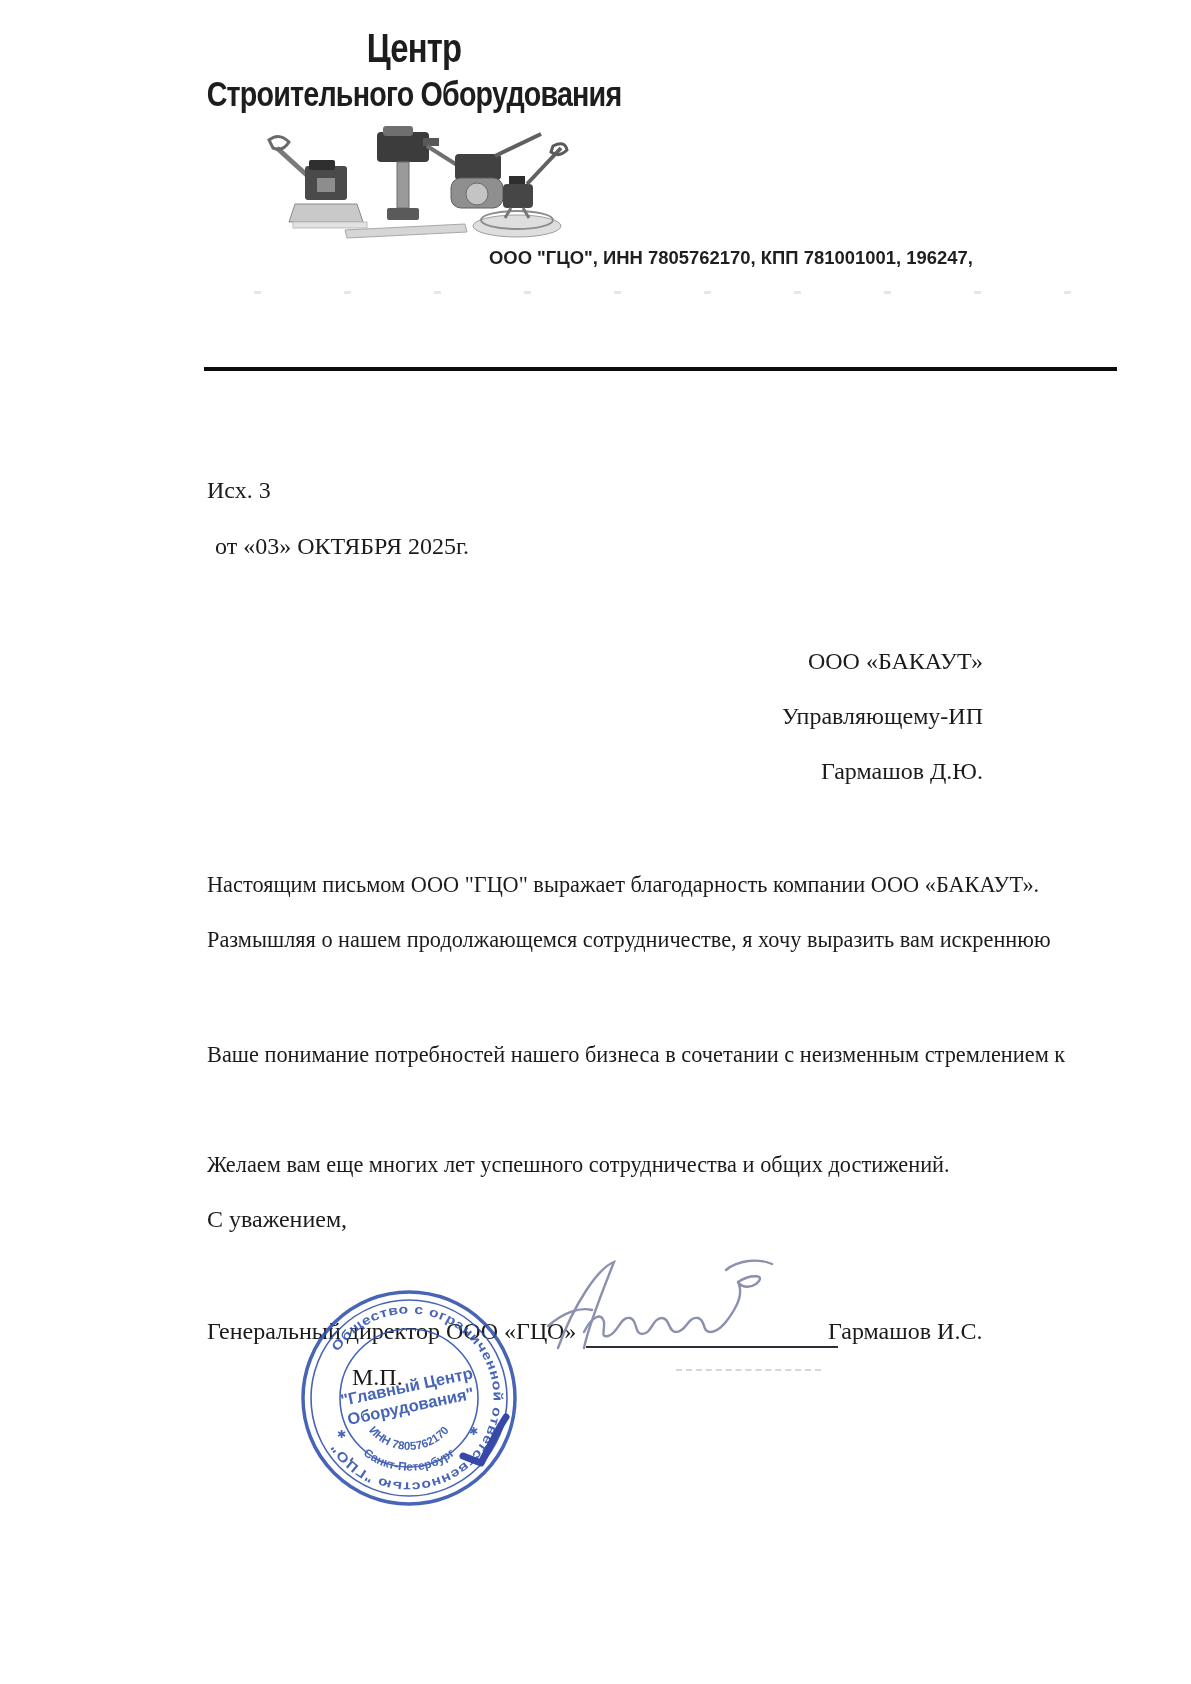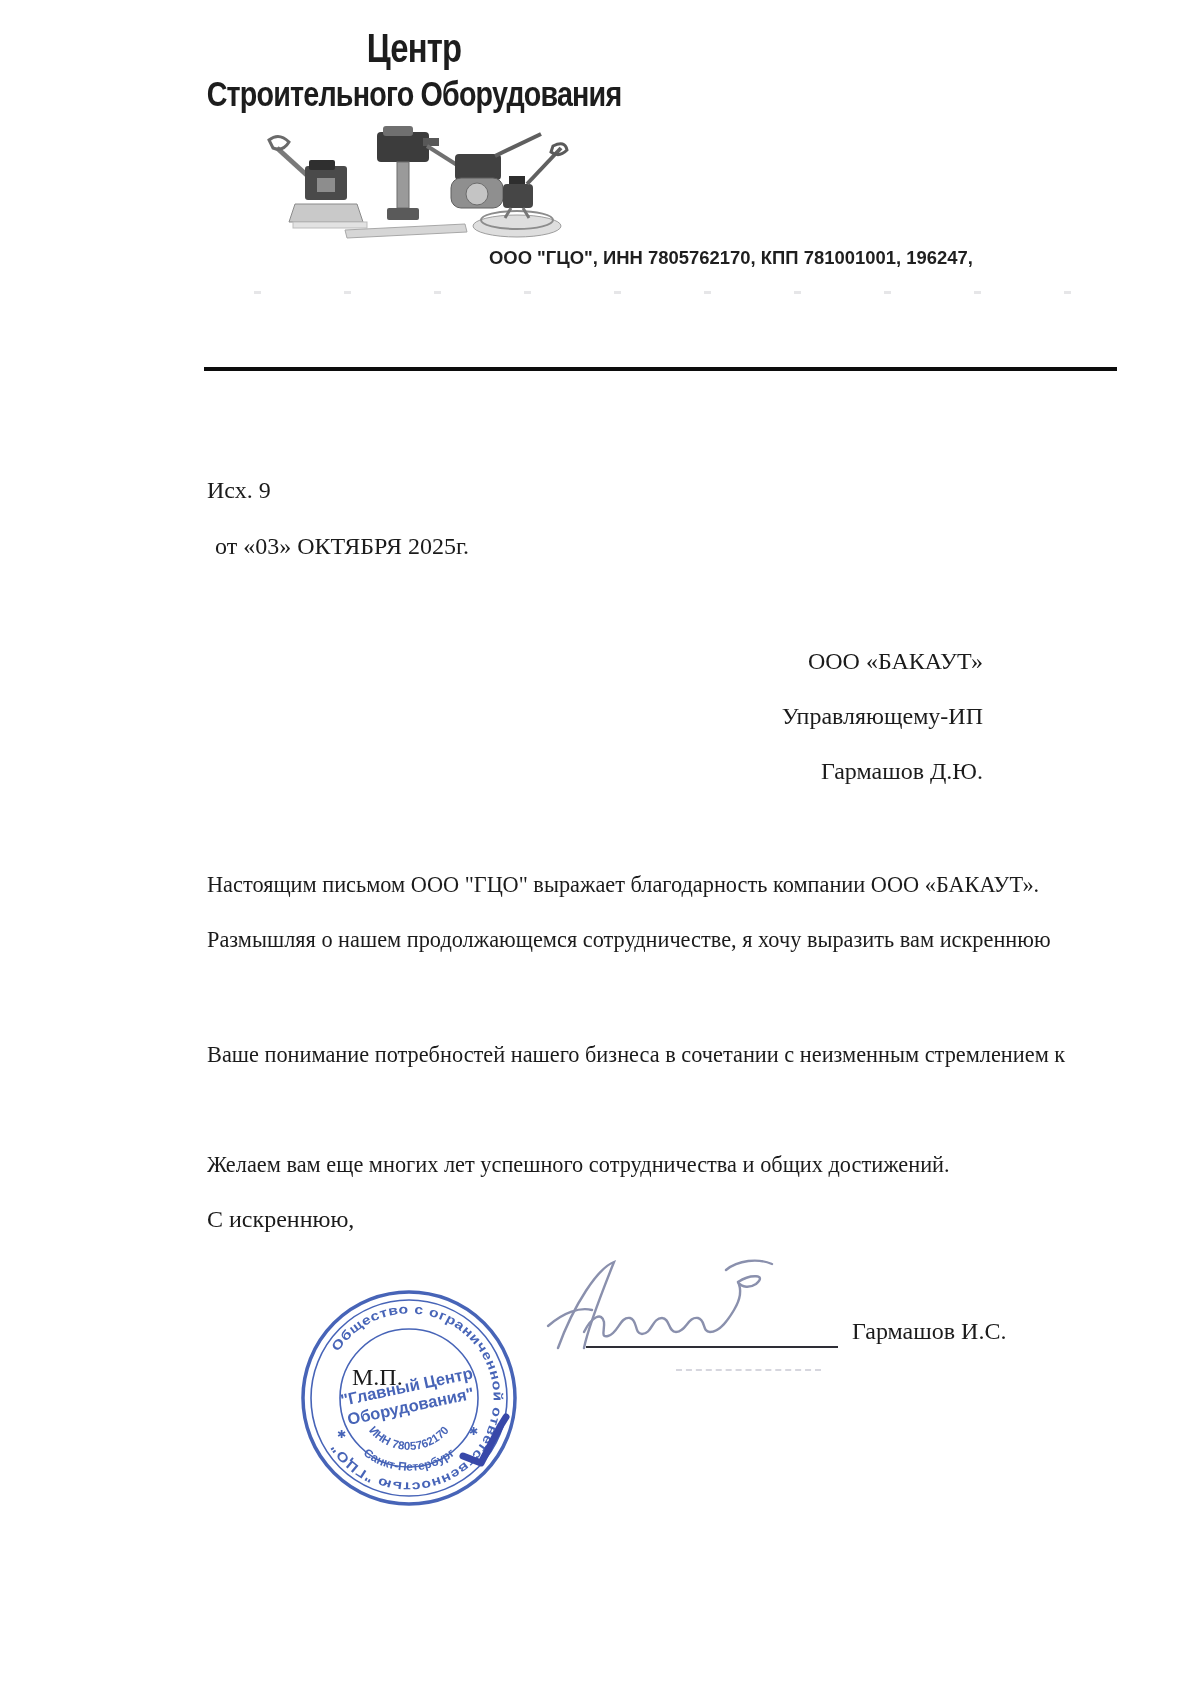--- a/index.html
+++ b/index.html
@@ -66,35 +66,36 @@
       <path d="M268,58 L302,22" stroke="#606060" stroke-width="4"></path>
       <path d="M294,20 q12,-6 14,4 q-8,8 -16,2 z" fill="none" stroke="#5a5a5a" stroke-width="3"></path>
       <path d="M252,82 L246,92 M264,82 L270,92" stroke="#777" stroke-width="3"></path>
     </svg>
   </div>
 
   <div class="abs company-info">ООО "ГЦО", ИНН 7805762170, КПП 781001001, 196247,</div>
   <div class="abs faded-line"></div>
   <div class="abs rule"></div>
 
-  <div class="abs serif-line" style="left:133px;top:477px;">Исх. 9</div>
+  <div class="abs serif-line" style="left:133px;top:477px;">Исх. 3</div>
   <div class="abs serif-line" style="left:133px;top:533px;margin-left:8px;">от «03» ОКТЯБРЯ 2025г.</div>
 
   <div class="abs serif-line right-block" style="right:134px;top:648px;margin-left:48px;">ООО «БАКАУТ»</div>
   <div class="abs serif-line right-block" style="right:134px;top:703px;margin-left:35px;">Управляющему-ИП</div>
   <div class="abs serif-line right-block" style="right:134px;top:758px;">Гармашов Д.Ю.</div>
 
   <div class="abs serif-line para" style="left:133px;top:871px;">Настоящим письмом ООО "ГЦО" выражает благодарность компании ООО «БАКАУТ».</div>
   <div class="abs serif-line para" style="left:133px;top:926px;">Размышляя о нашем продолжающемся сотрудничестве, я хочу выразить вам искреннюю</div>
   <div class="abs serif-line para" style="left:133px;top:1041px;">Ваше понимание потребностей нашего бизнеса в сочетании с неизменным стремлением к</div>
   <div class="abs serif-line para" style="left:133px;top:1151px;">Желаем вам еще многих лет успешного сотрудничества и общих достижений.</div>
-  <div class="abs serif-line" style="left:133px;top:1206px;">С искреннюю,</div>
+  <div class="abs serif-line" style="left:133px;top:1206px;">С уважением,</div>
 
+  <div class="abs serif-line" style="left:133px;top:1318px;">Генеральный директор ООО «ГЦО»</div>
   <div class="abs sig-blank"></div>
-  <div class="abs serif-line" style="left:778px;top:1318px;">Гармашов И.С.</div>
+  <div class="abs serif-line" style="left:754px;top:1318px;">Гармашов И.С.</div>
   <div class="abs sig-dashes"></div>
   <div class="abs serif-line mp-note">М.П.</div>
 
   <div class="abs stamp-wrap">
     <svg width="224" height="224" viewBox="0 0 224 224" font-family="Liberation Sans, sans-serif" fill="#2e4fae">
       <circle cx="112" cy="112" r="106" fill="none" stroke="#2e4fae" stroke-width="3.5"></circle>
       <circle cx="112" cy="112" r="98" fill="none" stroke="#2e4fae" stroke-width="1.6"></circle>
       <circle cx="112" cy="112" r="69" fill="none" stroke="#2e4fae" stroke-width="1.6"></circle>
       <defs>
         <path id="ringPath" d="M27.5,112 a84.5,84.5 0 1,1 169,0 a84.5,84.5 0 1,1 -169,0"></path>

